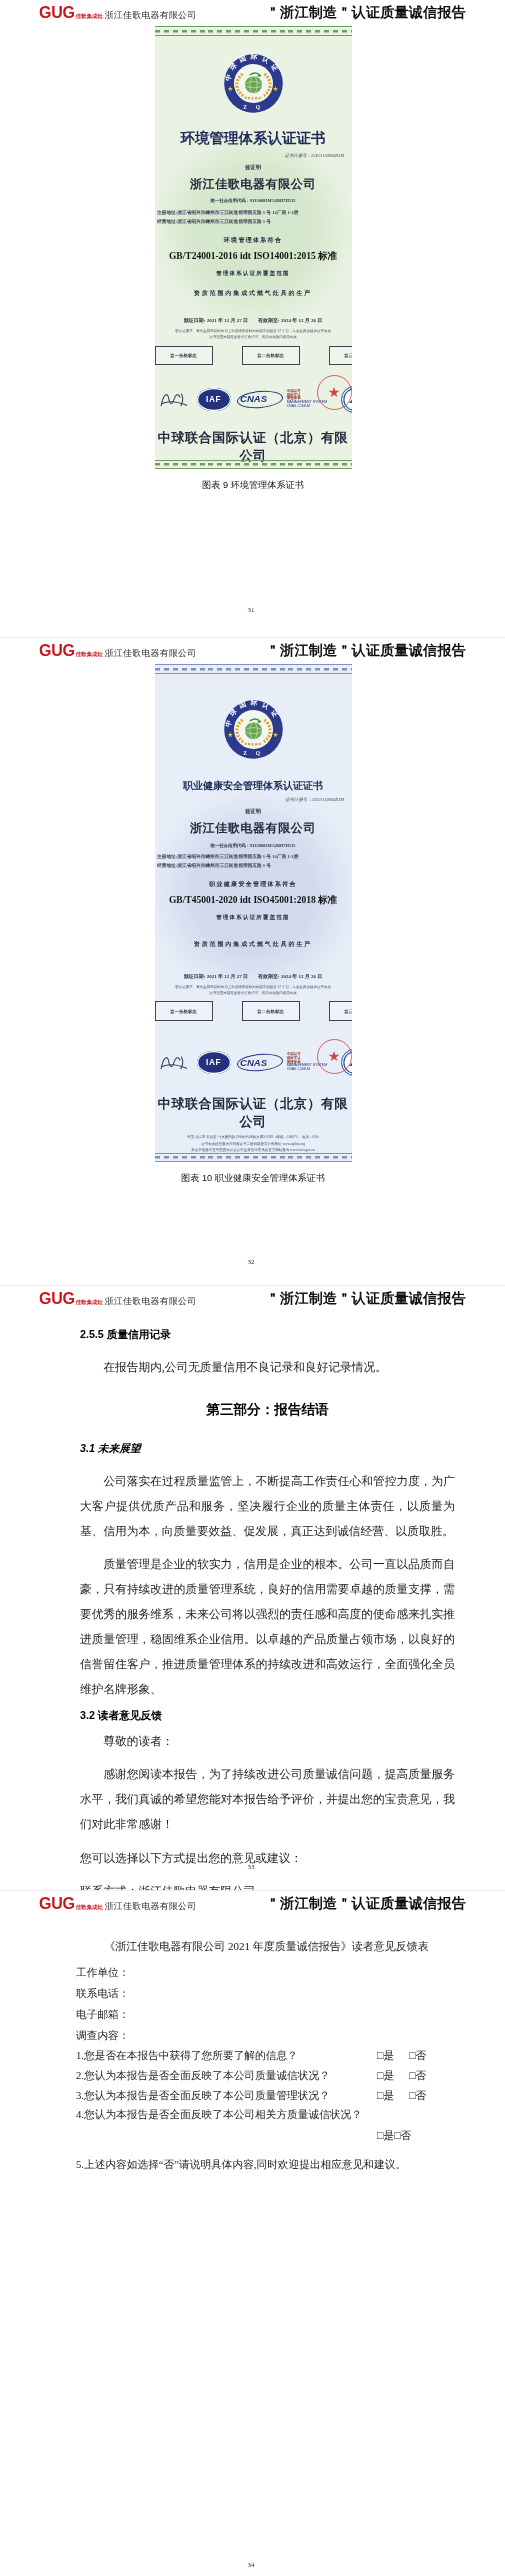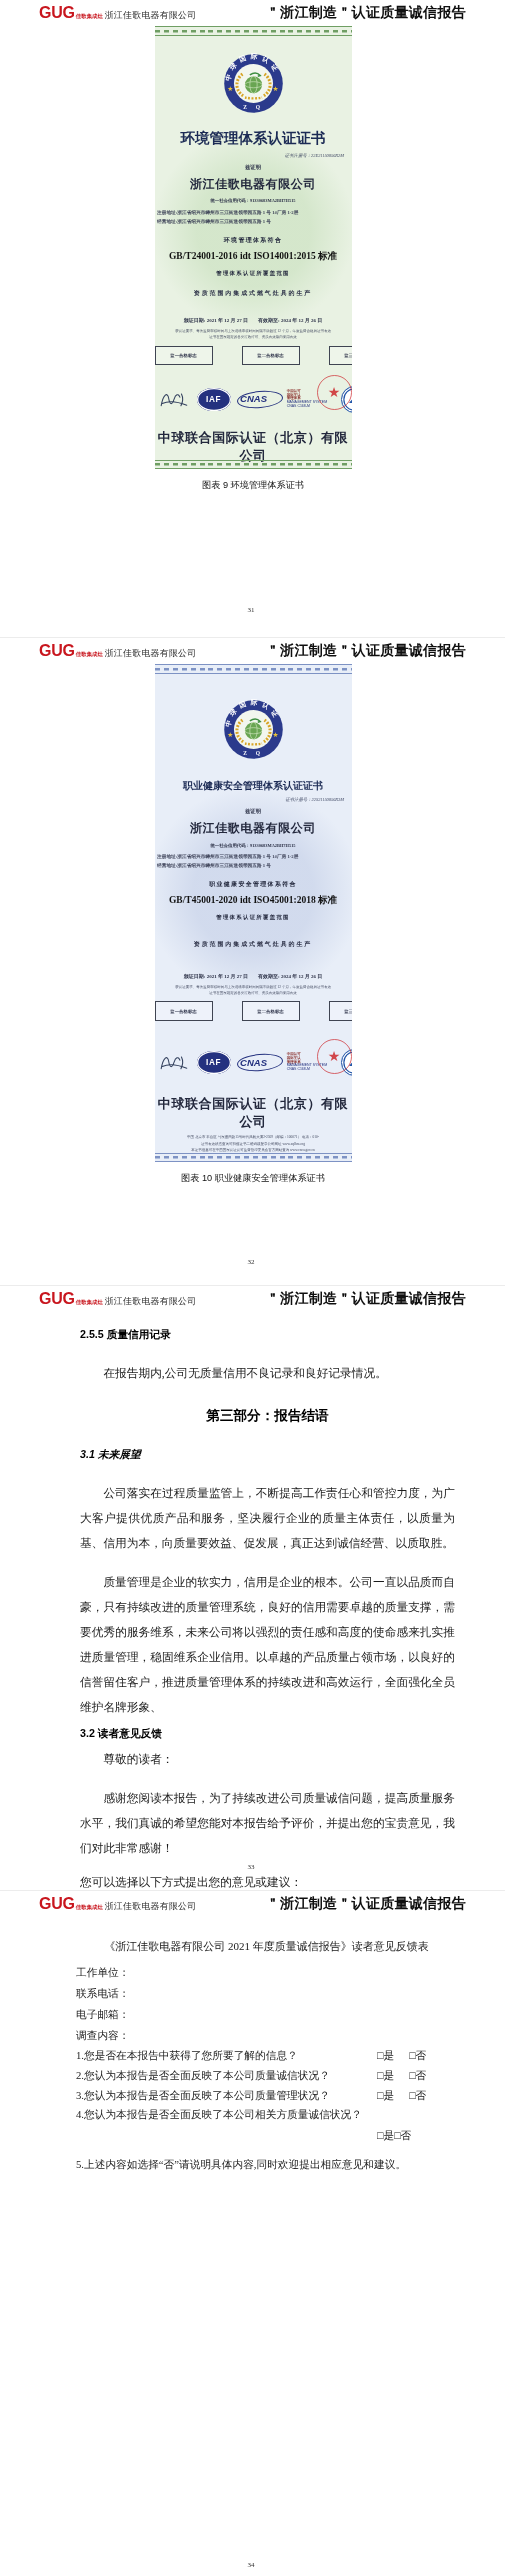--- a/index.html
+++ b/index.html
@@ -86,21 +86,21 @@
   .c-tiny{margin-top:4.4px;font-size:3.5px;color:#434a60;white-space:nowrap;}
   .c-tiny + .c-tiny{margin-top:2.5px;}
 
   .caption{margin-top:10px;text-align:center;font-family:"Liberation Sans","DejaVu Sans",sans-serif;
            font-size:9.2px;color:#111;font-weight:500;}
 
   
   .doc{padding:0 51px 0 80px;font-size:11.7px;line-height:25px;color:#1b1b1b;}
   .h-sans{font-family:"Liberation Sans","DejaVu Sans",sans-serif;font-weight:700;color:#000;}
   .h255{margin-top:14px;font-size:10.7px;}
-  .pbody{margin:14px 0 0;text-indent:2em;text-align:justify;}
+  .pbody{margin:8px 0 0;text-indent:2em;text-align:justify;}
   .h-part3{margin:16.4px 0 14px;text-align:center;font-size:13.6px;font-weight:700;color:#000;}
   .h31{margin-top:11.4px;font-size:10.7px;font-style:italic;}
   .h32{margin-top:1.3px;font-size:10.7px;}
   .pplain{margin:1.3px 0 0;}
   .contact-line{margin-top:8.2px;}
 
   .fb{padding:0 49px 0 76px;font-size:10.7px;line-height:21px;color:#1b1b1b;}
   .fb-title{margin-top:23px;text-align:center;font-size:11px;}
   .fb-fields{margin-top:5px;}
   .fb-field{line-height:21px;}

